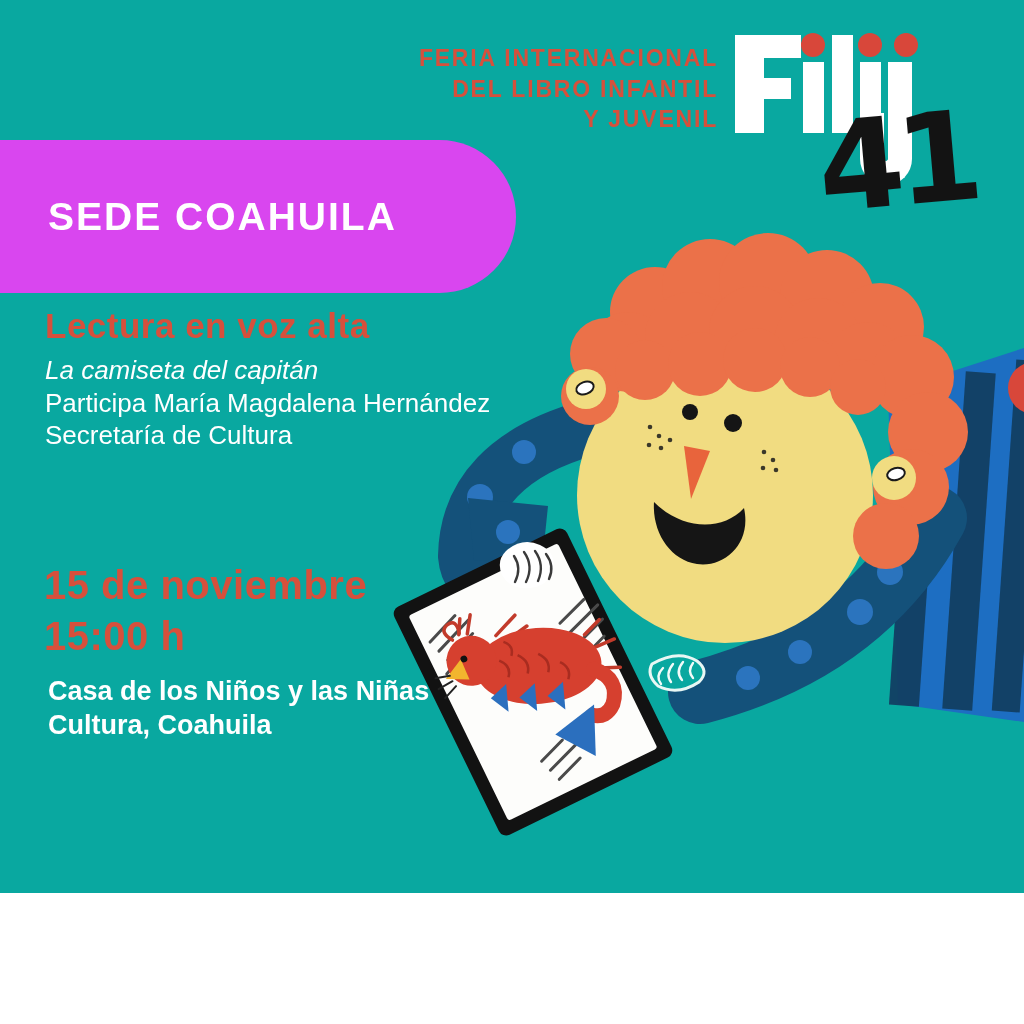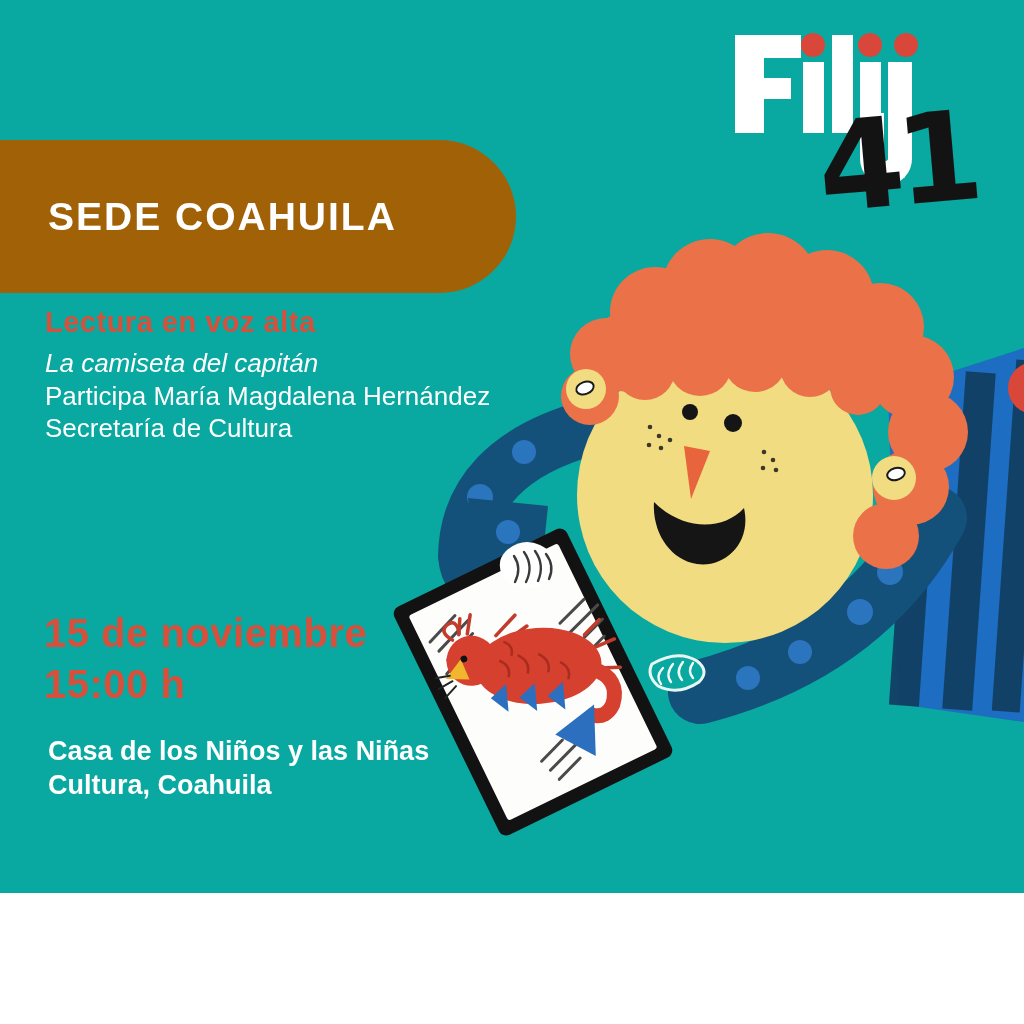--- a/index.html
+++ b/index.html
@@ -20,42 +20,47 @@
   .fl.jstem{left:160px;top:34px;width:24px;height:85px;}
   .fl.jhook{left:132px;top:85px;width:52px;height:72px;background:transparent;box-sizing:border-box;
             border:24px solid #FFFFFF;border-top:none;border-radius:0 0 28px 28px;}
   .fdot{position:absolute;width:24px;height:24px;border-radius:50%;background:#D8473A;top:5px;}
   .fdot.d1{left:73px;} .fdot.d2{left:130px;} .fdot.d3{left:166px;}
   .sr{position:absolute;opacity:0;font-size:2px;pointer-events:none;}
   .edition{position:absolute;left:818px;top:100px;font-family:"DejaVu Sans",sans-serif;
            font-weight:700;font-size:124px;line-height:124px;color:#131313;
            letter-spacing:-8px;transform:rotate(-5deg);}
   
-  .banner{position:absolute;left:0;top:140px;width:516px;height:153px;background:#a16207;
+  .banner{position:absolute;left:0;top:140px;width:516px;height:153px;background:#d946ef;
           border-radius:0 77px 77px 0;display:flex;align-items:center;}
   .banner span{margin-left:48px;color:#FFFFFF;font-weight:700;font-size:39px;letter-spacing:2px;}
   
   .event{position:absolute;left:45px;top:306px;}
-  .event .act{color:#D6503C;font-size:29px;font-weight:700;letter-spacing:.5px;margin-bottom:8px;}
+  .event .act{color:#D6503C;font-size:35px;font-weight:700;letter-spacing:.5px;margin-bottom:8px;}
   .event .ln{color:#FFFFFF;font-size:26px;font-weight:400;line-height:32.6px;}
   .event .it{font-style:italic;}
   
-  .sched{position:absolute;left:44px;top:608px;}
+  .sched{position:absolute;left:44px;top:560px;}
   .sched .big{color:#D6503C;font-size:40px;font-weight:700;line-height:51px;letter-spacing:.5px;}
-  .sched .ven{color:#FFFFFF;font-size:27px;font-weight:700;line-height:34px;margin-top:24px;padding-left:4px;}
+  .sched .ven{color:#FFFFFF;font-size:27px;font-weight:700;line-height:34px;margin-top:12px;padding-left:4px;}
   
   .illus{position:absolute;left:0;top:0;width:1024px;height:1024px;pointer-events:none;}
   
   .footer{position:absolute;left:0;top:893px;width:1024px;height:131px;background:#FFFFFF;}
 </style>
 </head>
 <body>
 
 <div class="poster">
 
+  <div class="fair">
+    <div>FERIA INTERNACIONAL</div>
+    <div>DEL LIBRO INFANTIL</div>
+    <div>Y JUVENIL</div>
+  </div>
 
   <div class="filij">
     <span class="sr">Filij</span>
     <div class="fl fstem"></div>
     <div class="fl ftop"></div>
     <div class="fl fmid"></div>
     <div class="fl i1"></div>
     <div class="fl l"></div>
     <div class="fl i2"></div>
     <div class="fl jstem"></div>

